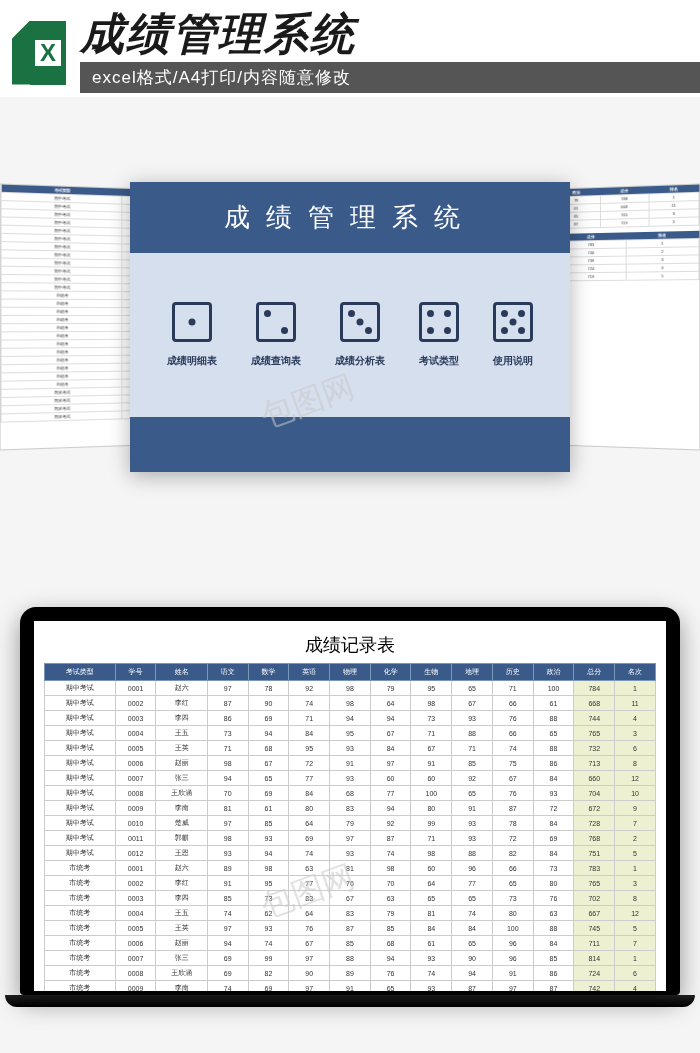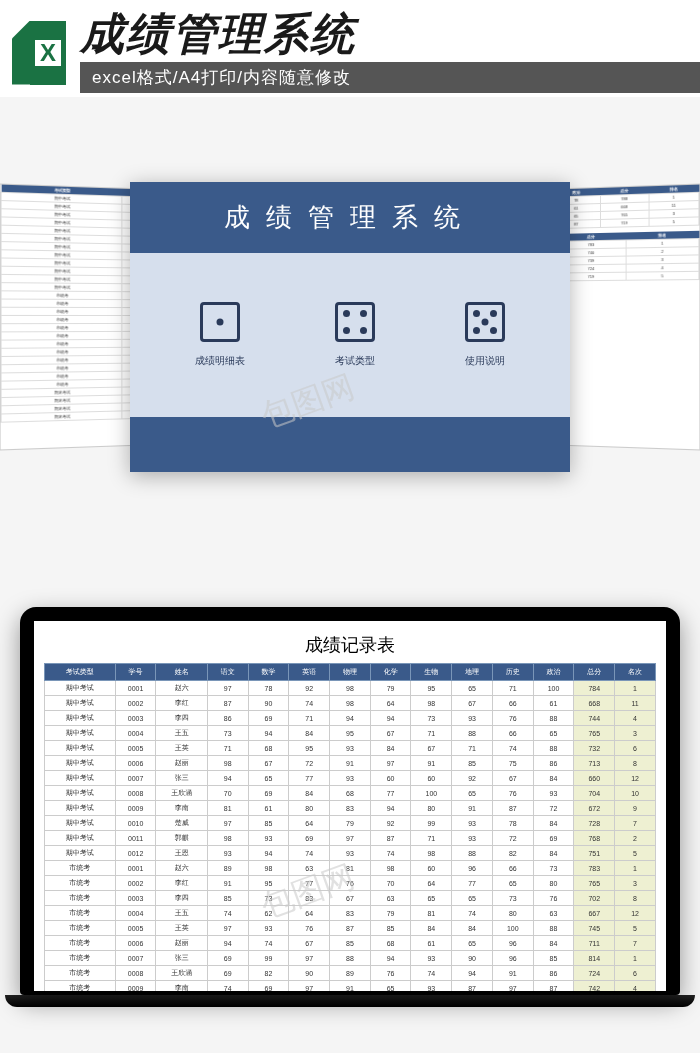--- a/index.html
+++ b/index.html
@@ -110,20 +110,21 @@
   font-size: 26px;
   padding: 18px 0;
   letter-spacing: 16px;
 }
 .dash-body {
   flex: 1;
   display: flex;
   justify-content: space-around;
   align-items: center;
   padding: 0 20px;
+  font-weight: bold;
 }
 .dash-item { text-align: center; }
 .dice {
   width: 40px;
   height: 40px;
   border: 3px solid #2a3a5a;
   border-radius: 4px;
   margin: 0 auto 12px auto;
   position: relative;
   background: #d6dfed;
@@ -428,20 +429,35 @@
   </div>
 
   <div class="dashboard">
     <div class="dash-header">成绩管理系统</div>
     <div class="dash-body">
       <div class="dash-item">
         <div class="dice">
             <span class="pip p-c"></span>
           </div>
         <div class="dash-label">成绩明细表</div>
+      </div>
+      <div class="dash-item">
+        <div class="dice">
+            <span class="pip p-tl"></span>
+            <span class="pip p-br"></span>
+          </div>
+        <div class="dash-label">成绩查询表</div>
+      </div>
+      <div class="dash-item">
+        <div class="dice">
+            <span class="pip p-tl"></span>
+            <span class="pip p-c"></span>
+            <span class="pip p-br"></span>
+          </div>
+        <div class="dash-label">成绩分析表</div>
       </div>
       <div class="dash-item">
         <div class="dice">
             <span class="pip p-tl"></span>
             <span class="pip p-tr"></span>
             <span class="pip p-bl"></span>
             <span class="pip p-br"></span>
           </div>
         <div class="dash-label">考试类型</div>
       </div>

